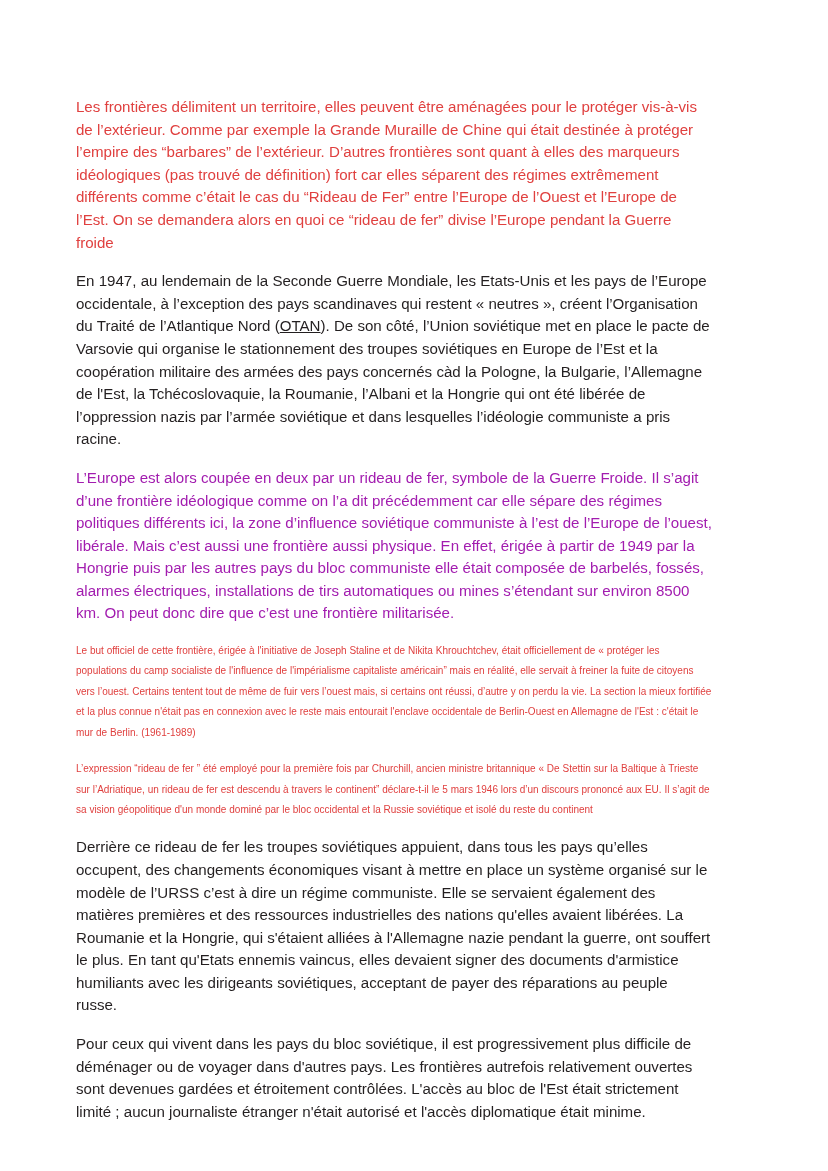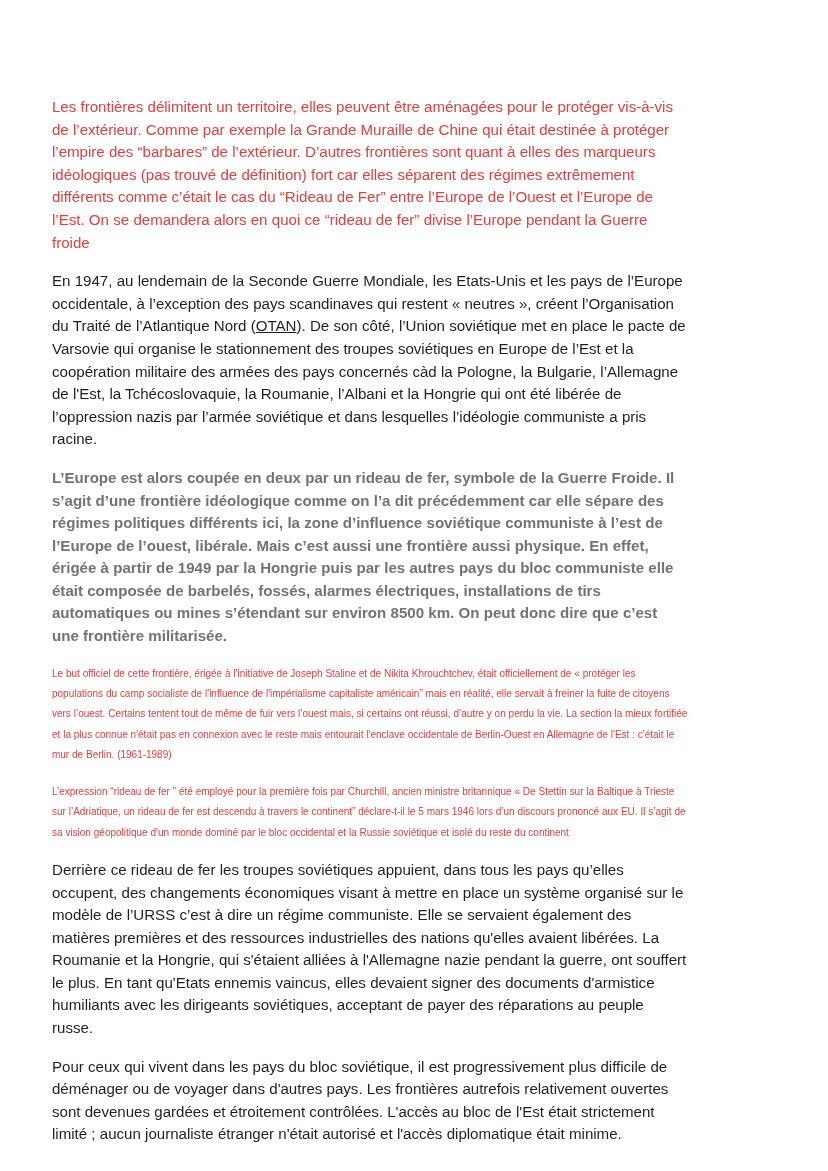--- a/index.html
+++ b/index.html
@@ -14,21 +14,21 @@
     font-family: "Liberation Sans", sans-serif;
     -webkit-font-smoothing: antialiased;
     overflow: hidden;
   }
   .page {
     position: relative;
     width: 738px;
     height: 1171px;
     background: #ffffff;
     box-sizing: border-box;
-    padding: 96px 93px 0 52px;
+    padding: 96px 93px 0 76px;
   }
   .doc-body {
     width: 636px;
   }
   p.para {
     margin: 0 0 16px 0;
     padding: 0;
     text-align: left;
     word-spacing: 0.1px;
   }
@@ -39,21 +39,21 @@
     letter-spacing: -0.02px;
   }
   
   .sz-small {
     font-size: 10px;
     line-height: 20.4px;
     letter-spacing: -0.01px;
   }
   .c-red   { color: #e0403f; }
   .c-black { color: #231f20; }
-  .c-blue  { color: #737373; font-weight: bold; }
+  .c-blue  { color: #a21caf; }
 
   .mb-intro { margin-bottom: 18px; }
   .mb-tight { margin-bottom: 13px; }
   .mb-loose { margin-bottom: 20px; }
 
   u.underline-otan {
     text-underline-offset: 1px;
   }
 </style>
 </head>

